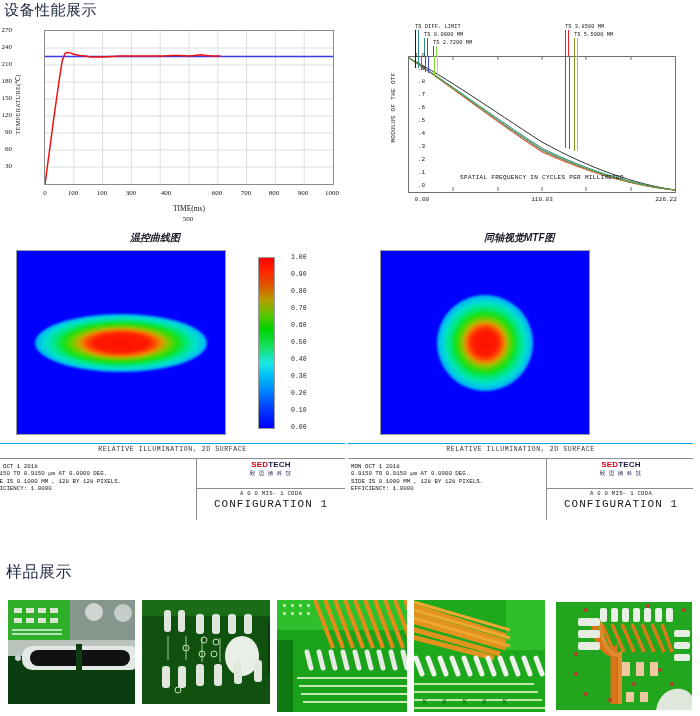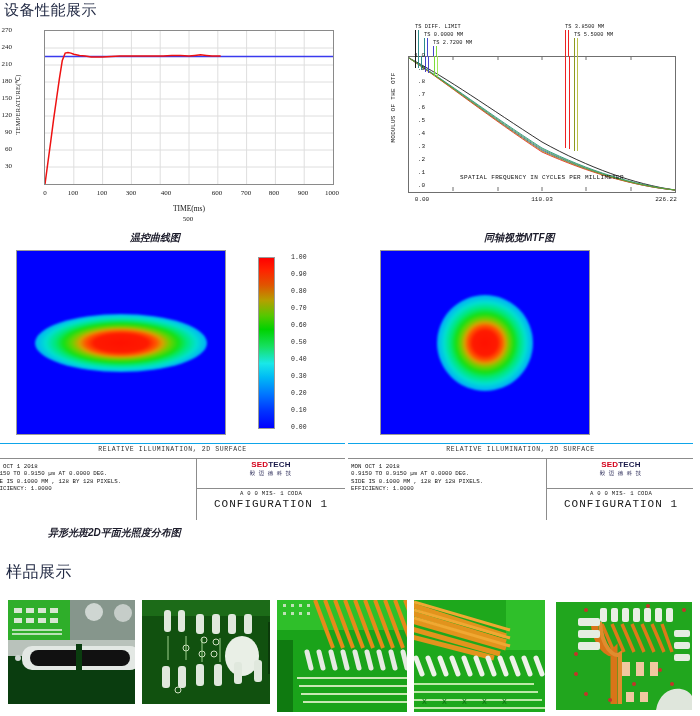--- a/index.html
+++ b/index.html
@@ -478,21 +478,20 @@
       <div class="brand-box">
         <div class="brand-name"><span class="brand-red">SED</span><span class="brand-dark">TECH</span></div>
         <div class="brand-cn">毅 迈 德 科 技</div>
       </div>
       <div class="brand-rule"></div>
       <div class="config-row">A      0      0  MIS- 1  CODA</div>
       <div class="config-label">CONFIGURATION  1</div>
     </div>
   </div>
 
-  <div class="caption" id="cap-spot-irregular">异形光斑2D平面光照度分布图</div>
 
   <div id="sample-strip">
 
     <div class="sample-photo" id="sample-photo-0">
       <svg width="146" height="104" viewBox="0 0 146 104">
         <rect width="146" height="104" fill="#0d4a12"></rect>
         <rect x="0" y="0" width="62" height="40" fill="#2fae2a"></rect>
         <rect x="62" y="0" width="84" height="40" fill="#86968c"></rect>
         <circle cx="86" cy="12" r="9" fill="#cfd6d2"></circle>
         <circle cx="115" cy="13" r="9" fill="#c6cdc9"></circle>

